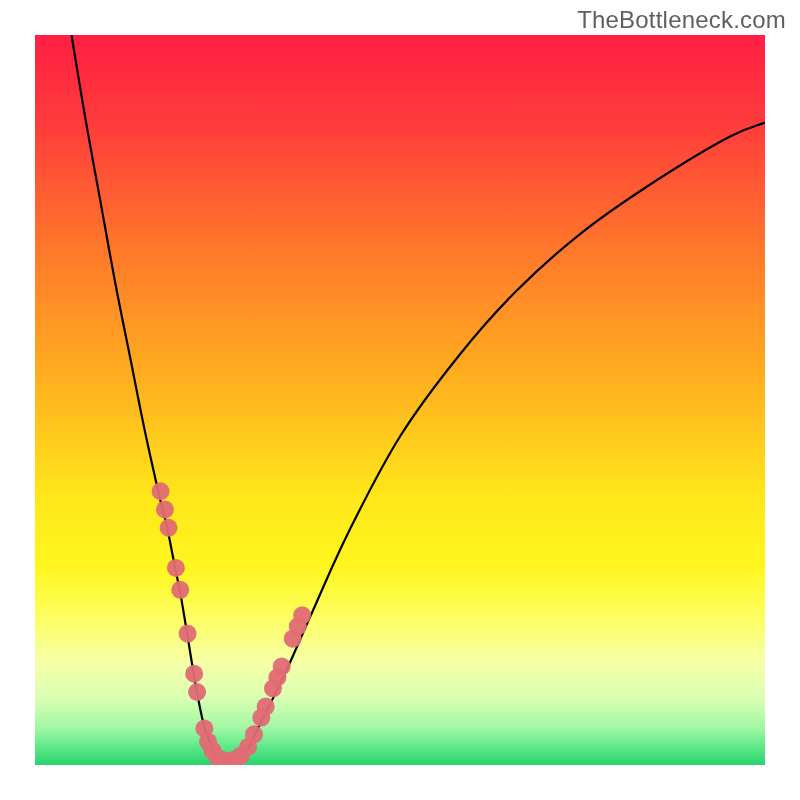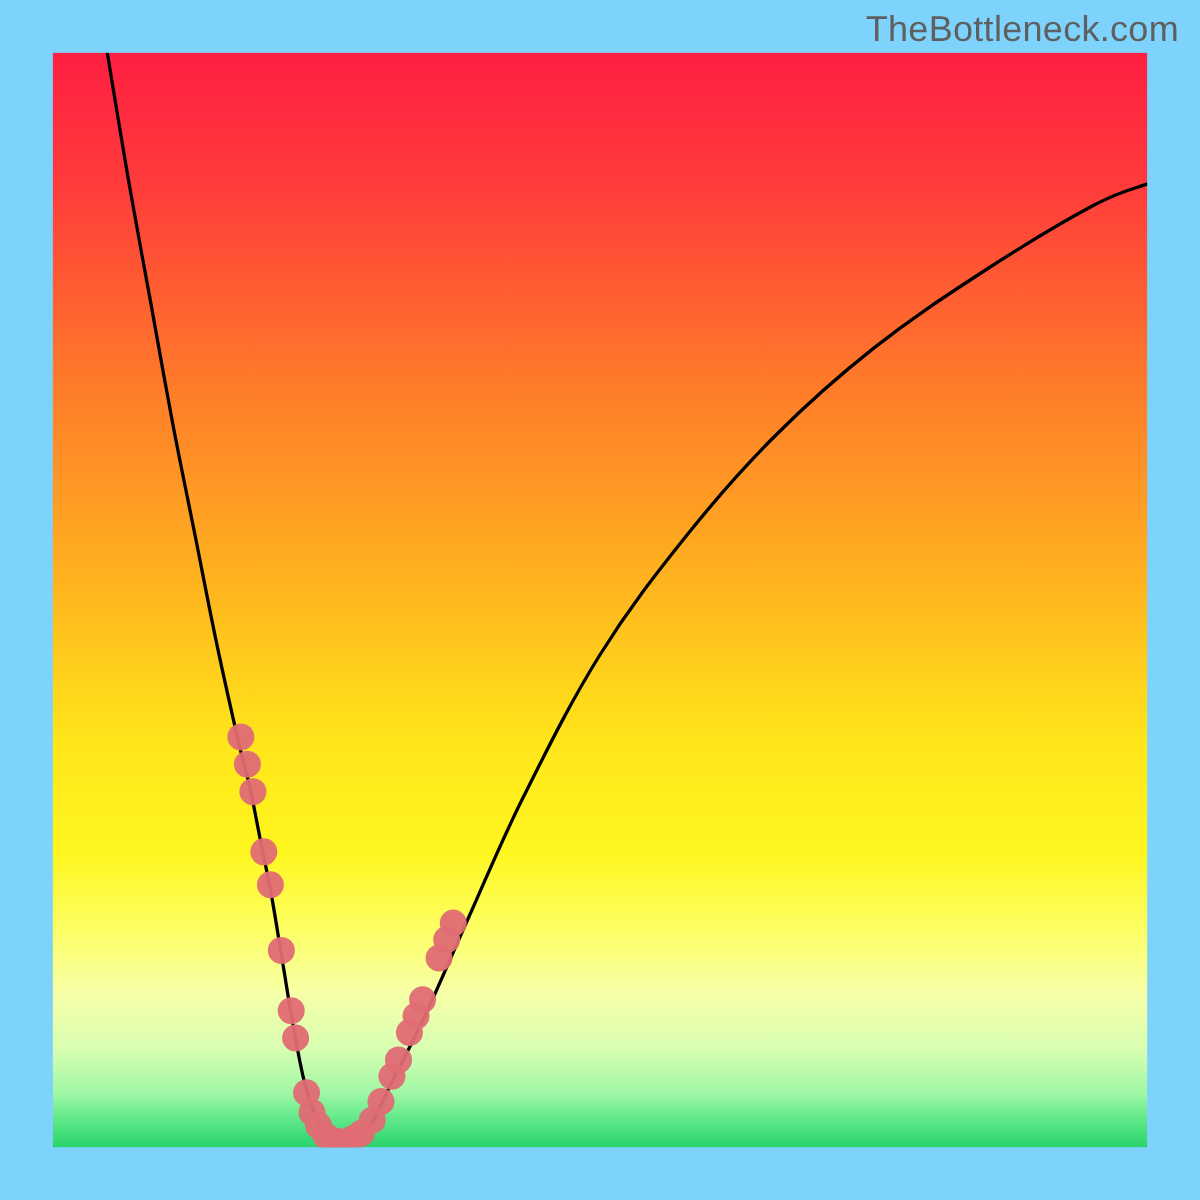--- a/index.html
+++ b/index.html
@@ -10,21 +10,21 @@
     overflow: hidden;
     background: #000;
     font-family: Arial, Helvetica, sans-serif;
   }
   .frame {
     position: absolute;
     left: 0;
     top: 0;
     width: 800px;
     height: 800px;
-    background: #7dd3fc;
+    background: #ffffff;
   }
   .plot-area {
     position: absolute;
     left: 35px;
     top: 35px;
     width: 730px;
     height: 730px;
     overflow: hidden;
   }
   .gradient {

